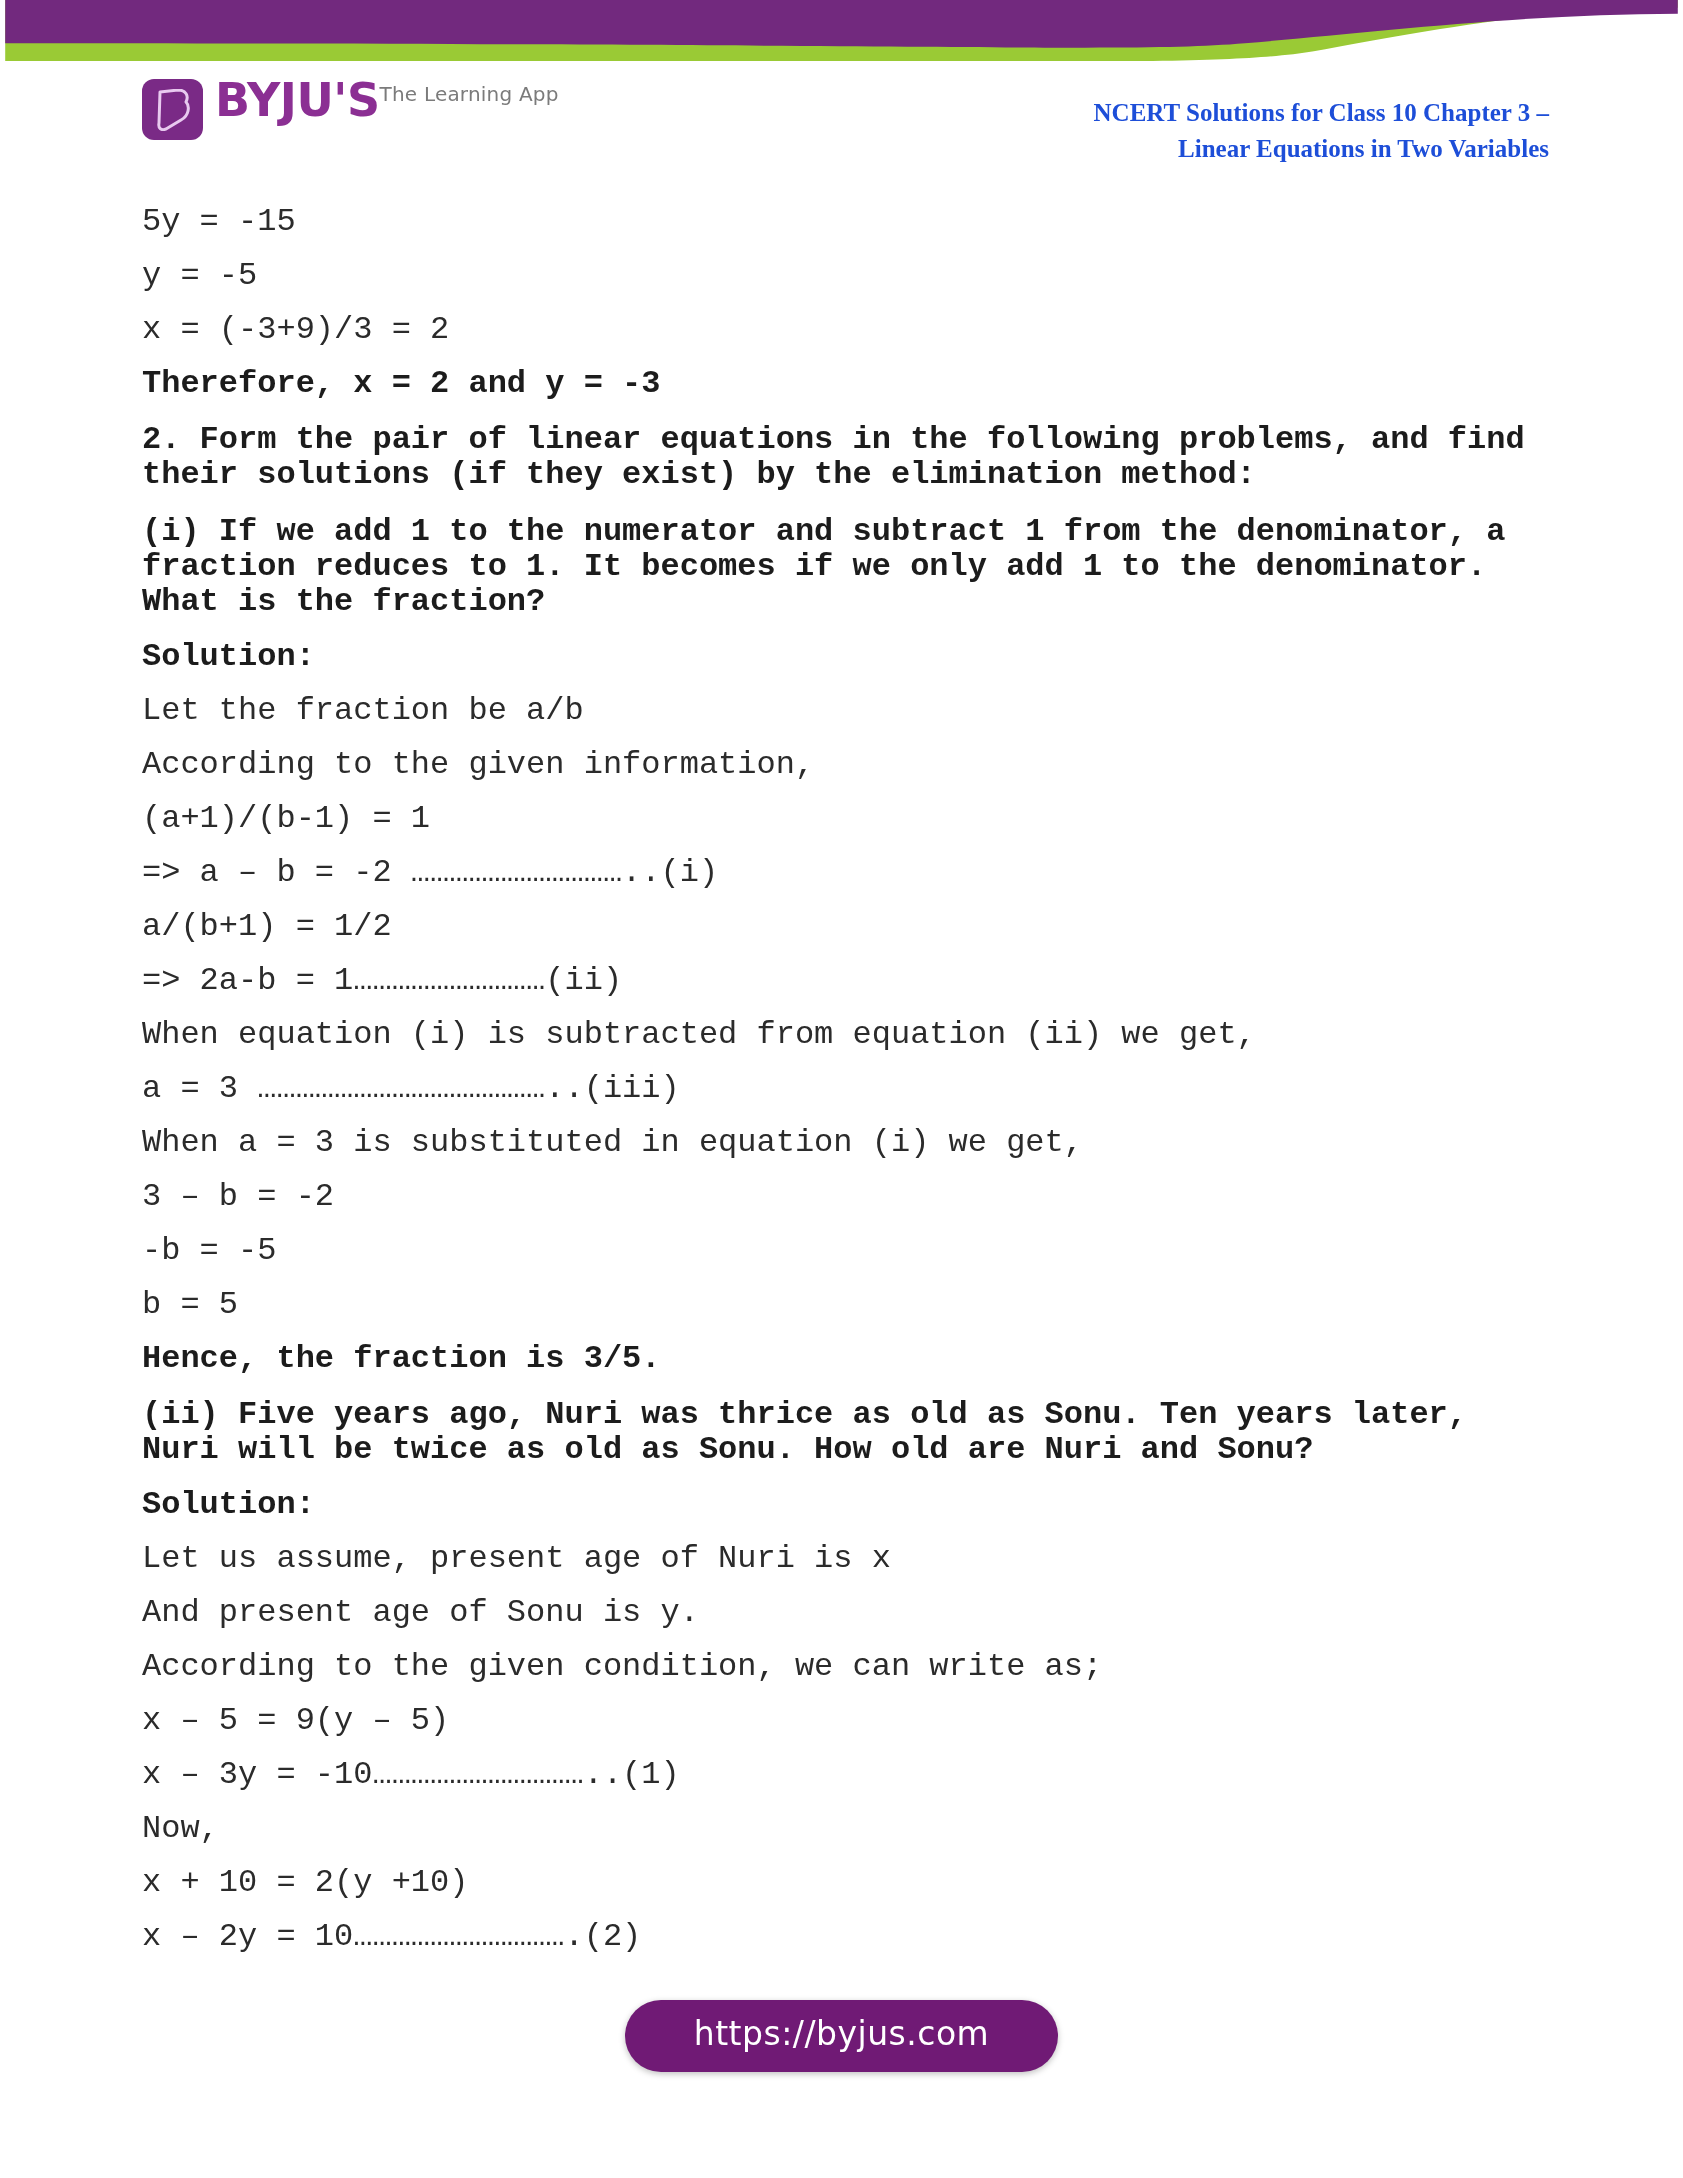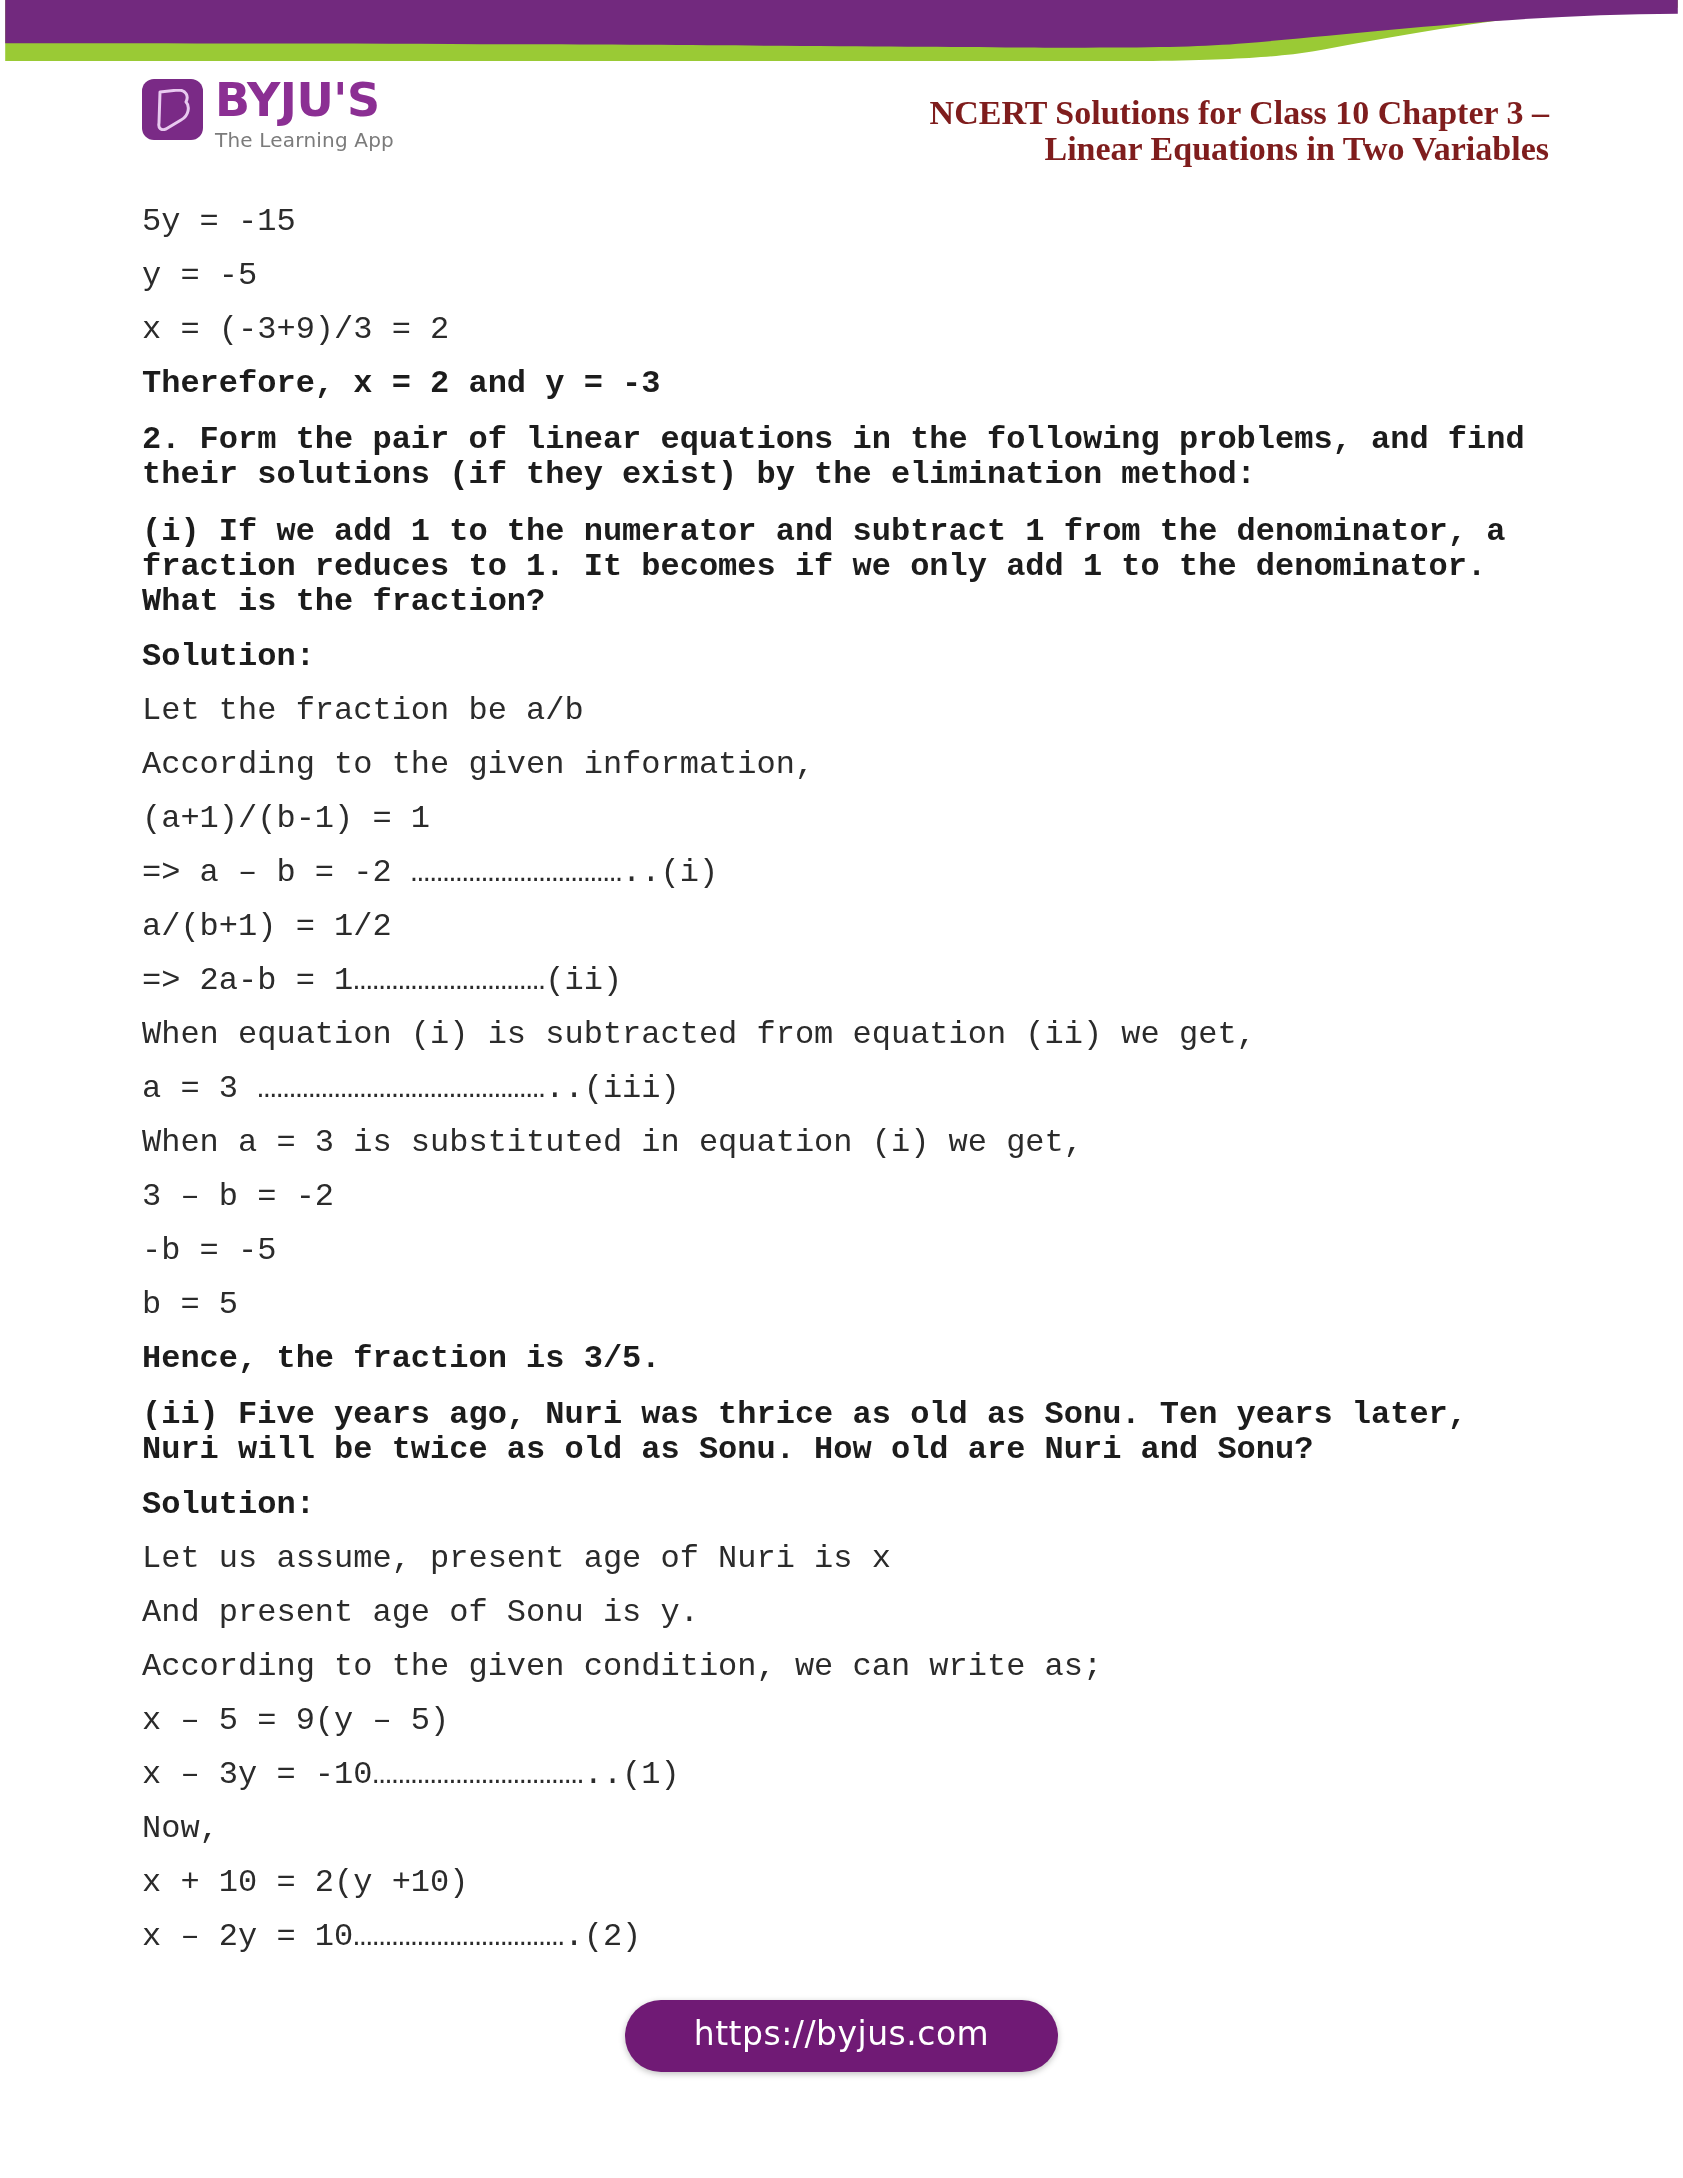--- a/index.html
+++ b/index.html
@@ -55,21 +55,21 @@
   .logo-mark .b-glyph {
     position: absolute;
     left: 14px;
     top: 10px;
     width: 34px;
     height: 42px;
   }
   .logo-text {
     margin-left: 12px;
     display: flex;
-    flex-direction: column;
+    flex-direction: row;
     justify-content: flex-start;
   }
   .logo-word {
     font-family: "DejaVu Sans", sans-serif;
     font-weight: bold;
     font-size: 46px;
     line-height: 46px;
     color: #8b2f93;
     letter-spacing: -0.5px;
   }
@@ -83,23 +83,23 @@
   }
 
   .doc-title {
     position: absolute;
     right: 134px;
     top: 18px;
     width: 752px;
     text-align: right;
     font-family: "Liberation Serif", "DejaVu Serif", serif;
     font-weight: bold;
-    font-size: 34px;
+    font-size: 25px;
     line-height: 36px;
-    color: #7f1d1d;
+    color: #1d4ed8;
   }
 
   
   .content {
     position: absolute;
     left: 142px;
     top: 206px;
     width: 1399px;
   }
   .line {

